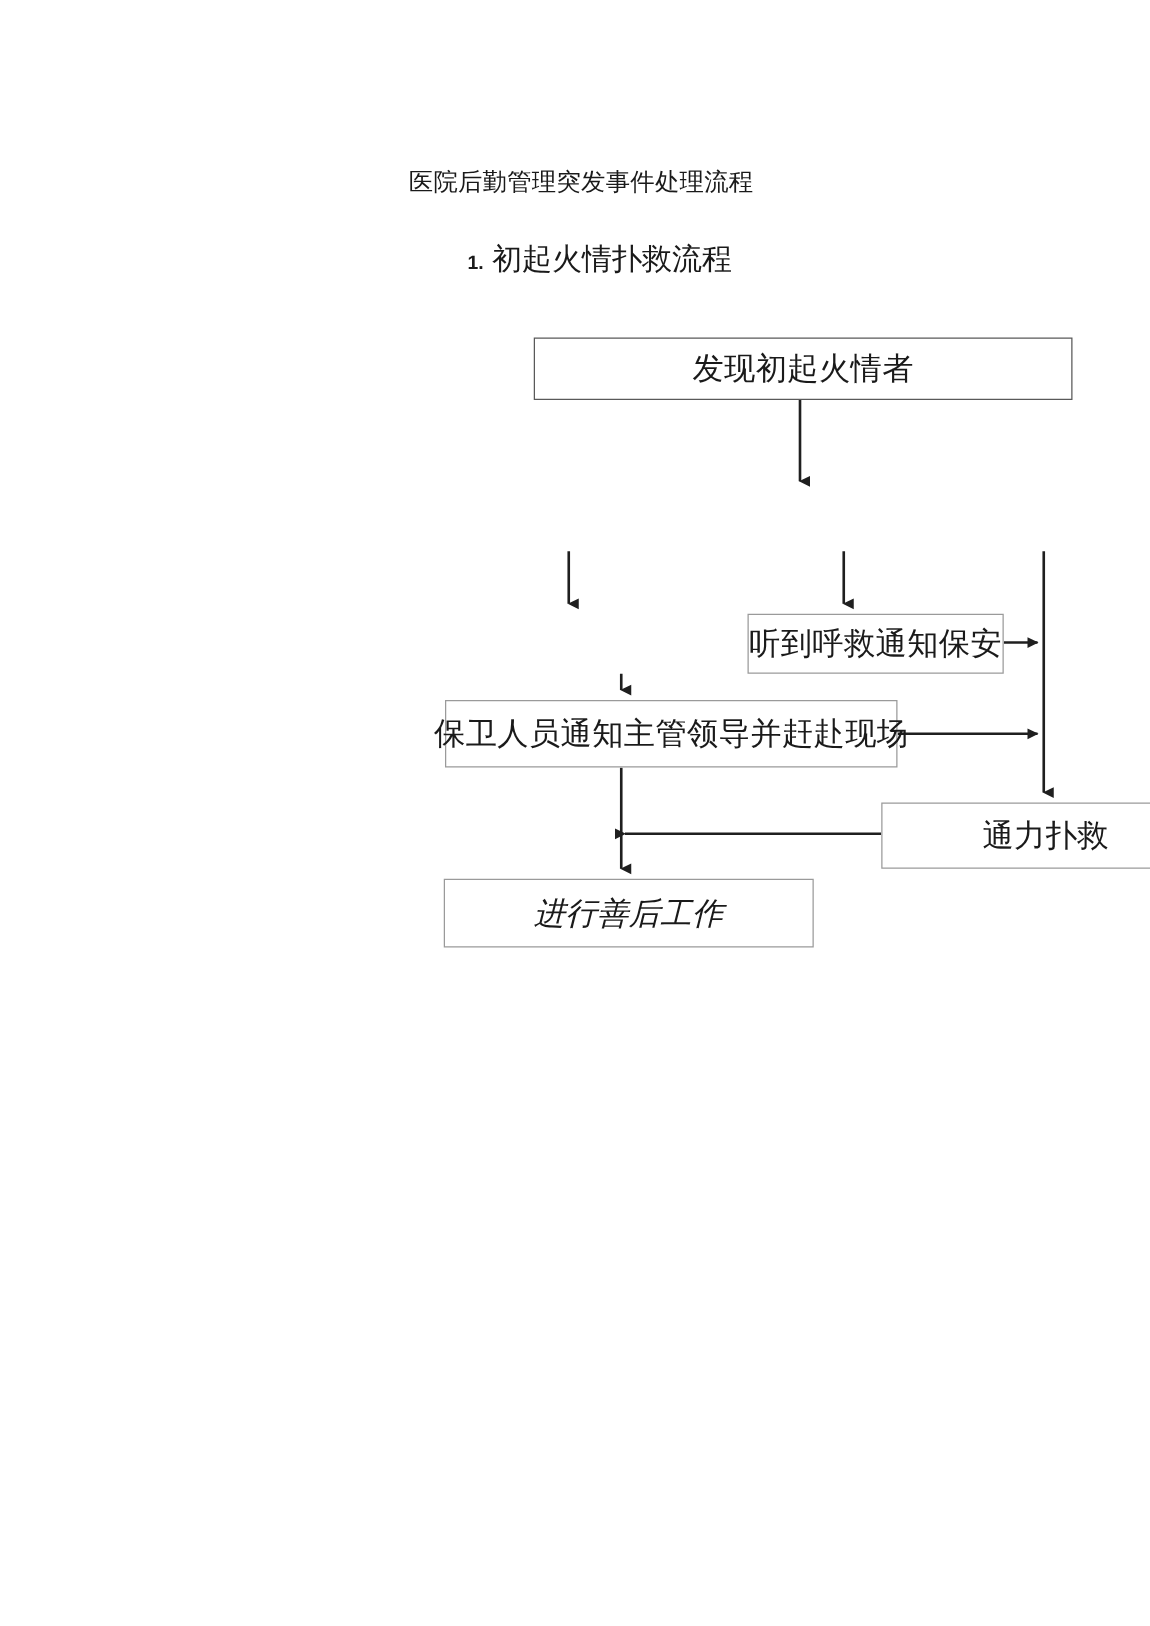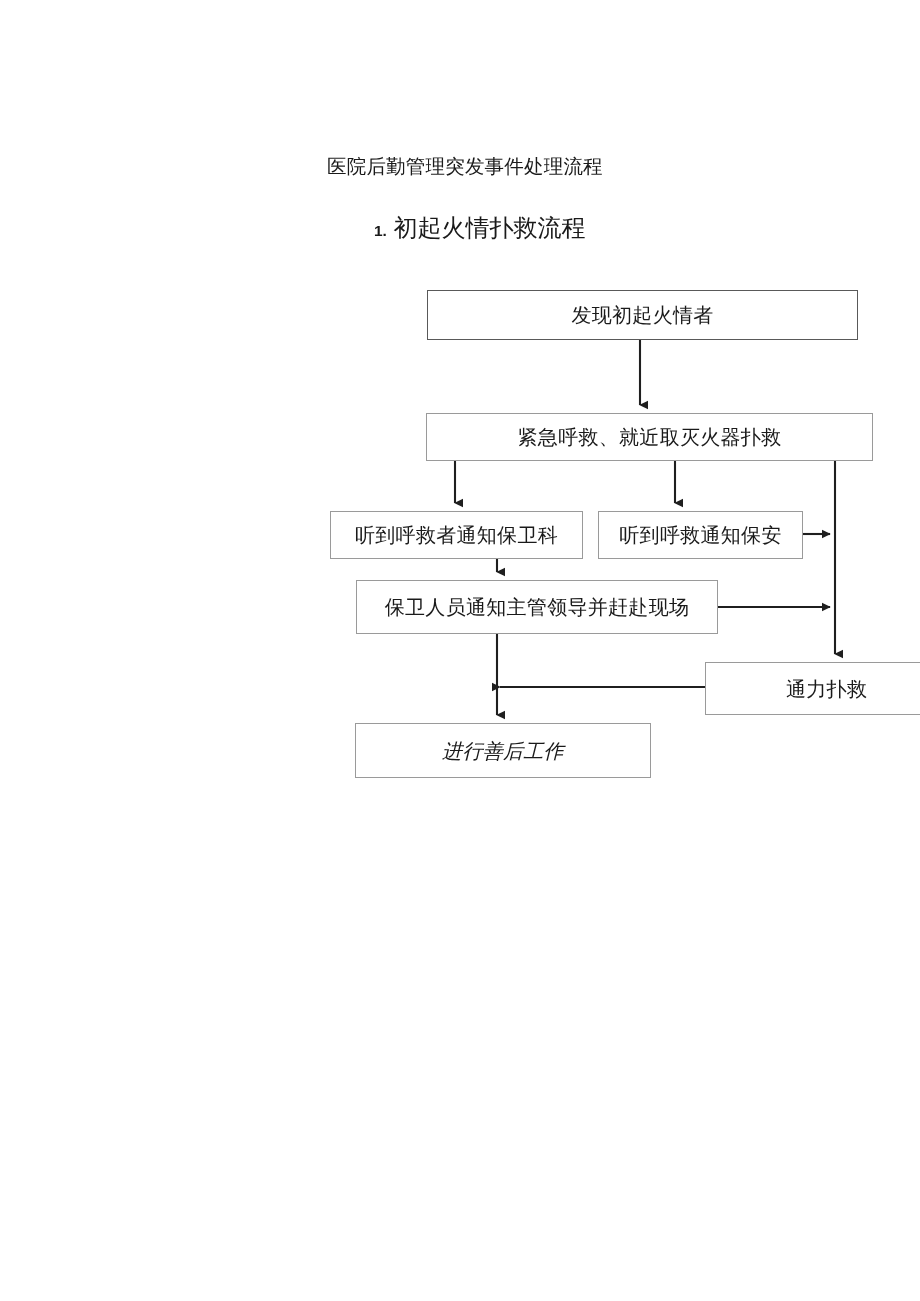--- a/index.html
+++ b/index.html
@@ -11,21 +11,20 @@
   body {
     font-family: "Liberation Sans", "DejaVu Sans", sans-serif;
     color: #1a1a1a;
   }
   #page {
     position: relative;
     width: 920px;
     height: 1138px;
     background: #ffffff;
     overflow: hidden;
-    margin-top: 20px;
   }
   .doc-title {
     position: absolute;
     left: 327px;
     top: 133px;
     font-size: 19.5px;
     line-height: 26px;
     letter-spacing: 0.2px;
     color: #1a1a1a;
     white-space: nowrap;
@@ -54,21 +53,21 @@
     height: 1301px;
   }
   .node {
     position: absolute;
     box-sizing: border-box;
     border: 1.3px solid #9a9a9a;
     background: #ffffff;
     display: flex;
     align-items: center;
     justify-content: center;
-    font-size: 20px;
+    font-size: 25px;
     line-height: 1.2;
     color: #1a1a1a;
     white-space: nowrap;
     letter-spacing: 0.3px;
   }
   .node.dark-border {
     border-color: #595959;
   }
   
   .n-discover   { left: 427px; top: 270px; width: 431px; height: 50px; }
@@ -133,23 +132,21 @@
 
       <line x1="718" y1="587" x2="830" y2="587" marker-end="url(#arrowRight)"></line>
 
       <line x1="497" y1="614" x2="497" y2="695" marker-end="url(#arrowDown)"></line>
 
       <line x1="705" y1="667" x2="500" y2="667" marker-end="url(#arrowLeft)"></line>
     </svg>
 
     <div class="node dark-border n-discover">发现初起火情者</div>
 
-    <div class="node n-callhelp">紧急呼救、就近取灭火器扑救</div>
 
-    <div class="node n-notifysec">听到呼救者通知保卫科</div>
 
     <div class="node n-leader">保卫人员通知主管领导并赶赴现场</div>
 
     <div class="node n-notifyguard">听到呼救通知保安</div>
 
     <div class="node n-joint">通力扑救</div>
 
     <div class="node n-aftermath">进行善后工作</div>
 
   </div>

